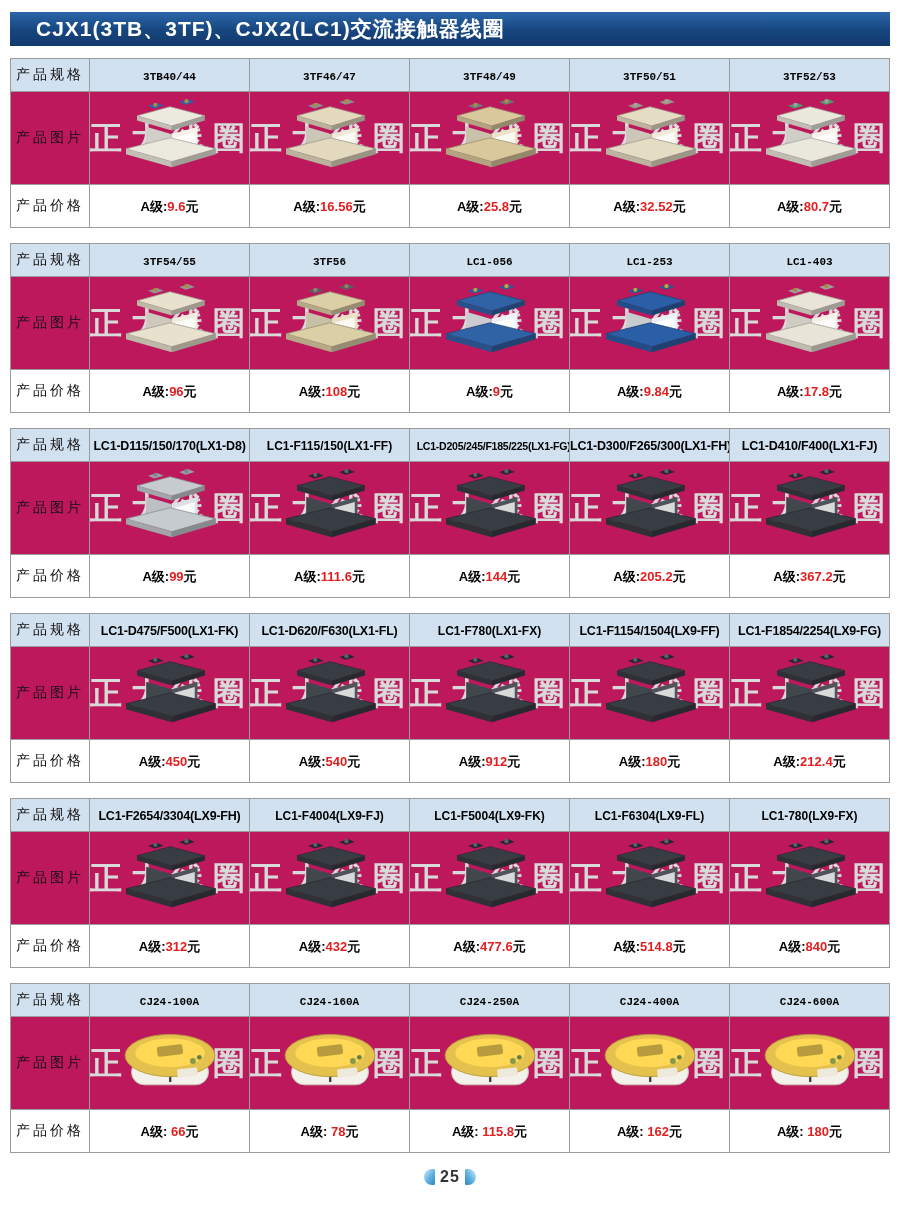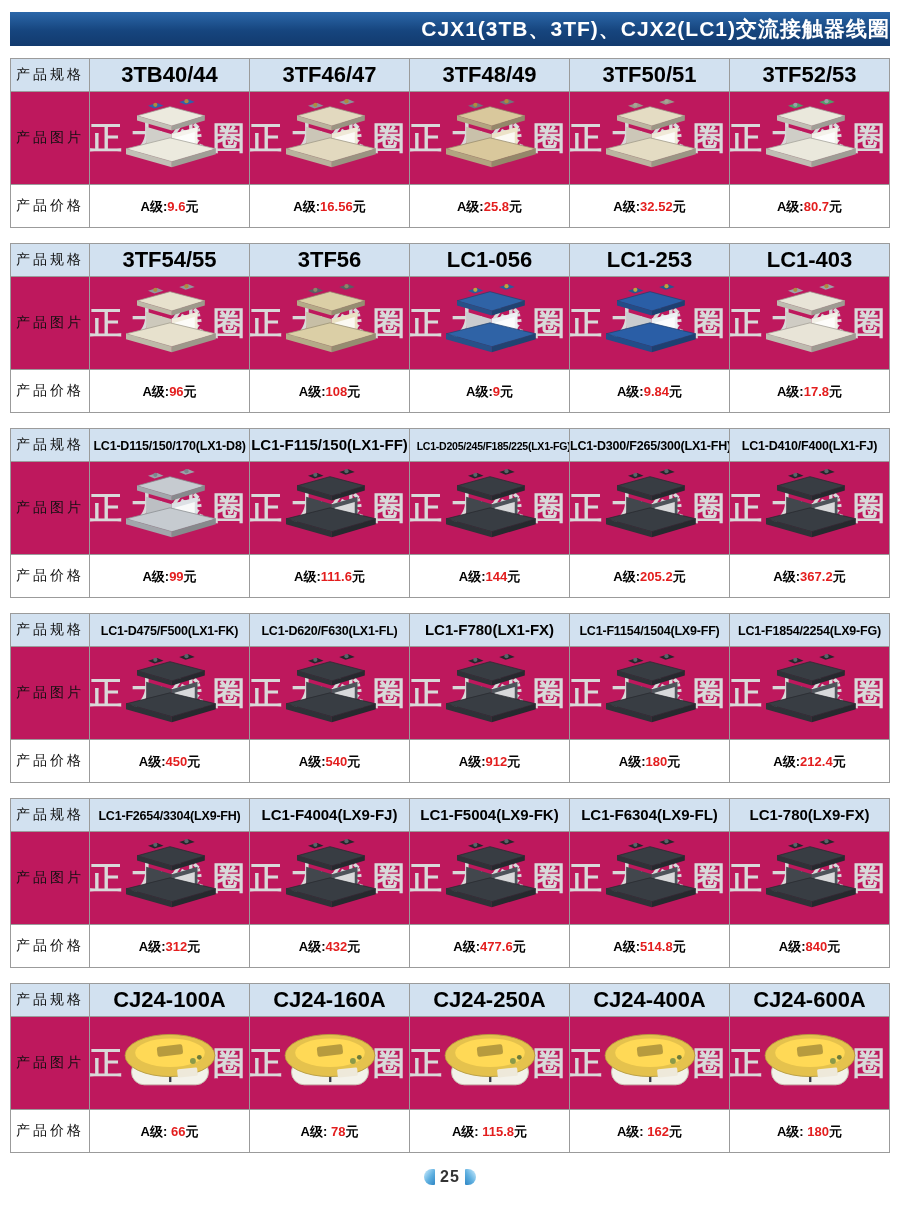--- a/index.html
+++ b/index.html
@@ -5,37 +5,37 @@
   html,body{margin:0;padding:0;background:#ffffff;}
   .page{
     width:900px;height:1218px;box-sizing:border-box;position:relative;
     background:#ffffff;padding:12px 10px 0 10px;overflow:hidden;
     font-family:"Liberation Sans","DejaVu Sans",sans-serif;
   }
   .section-header{
     height:34px;line-height:34px;margin-bottom:12px;
     background:linear-gradient(180deg,#2b67a9 0%,#16457e 55%,#123a6e 100%);
     color:#ffffff;font-size:21px;font-weight:bold;letter-spacing:1px;
-    padding-left:26px;box-sizing:border-box;text-align:right;
+    padding-left:26px;box-sizing:border-box;
   }
   table.product-table{
     width:880px;border-collapse:collapse;table-layout:fixed;margin-bottom:15px;
   }
   table.product-table td{
     border:1px solid #9b9b9b;text-align:center;vertical-align:middle;
     overflow:hidden;white-space:nowrap;padding:0;
   }
   td.label-cell{
     width:78px;font-size:14px;letter-spacing:3px;color:#111;background:#ffffff;
   }
   tr.spec-row td{height:32px;background:#d2e1f0;}
   tr.spec-row td.label-cell{background:#d2e1f0;}
   .spec-text{font-weight:bold;color:#000;}
-  .sz-l{font-size:22px;}
-  .sz-m{font-size:15px;}
+  .sz-l{font-size:11px;font-family:Liberation Mono, monospace;}
+  .sz-m{font-size:12px;}
   .sz-s{font-size:12.5px;letter-spacing:-0.2px;}
   .sz-xs{font-size:11.5px;letter-spacing:-0.3px;display:inline-block;transform:scaleX(.92);transform-origin:center;}
   tr.image-row td{height:92px;background:#be185d;position:relative;}
   .image-wrap{position:relative;width:100%;height:92px;}
   .watermark{
     position:absolute;left:0;top:0;width:100%;height:92px;line-height:92px;
     text-align:center;font-size:32px;font-weight:bold;color:#d9d9d9;
     letter-spacing:9px;overflow:hidden;pointer-events:none;
   }
   .coil{position:absolute;left:50%;top:50%;transform:translate(-50%,-50%);}

